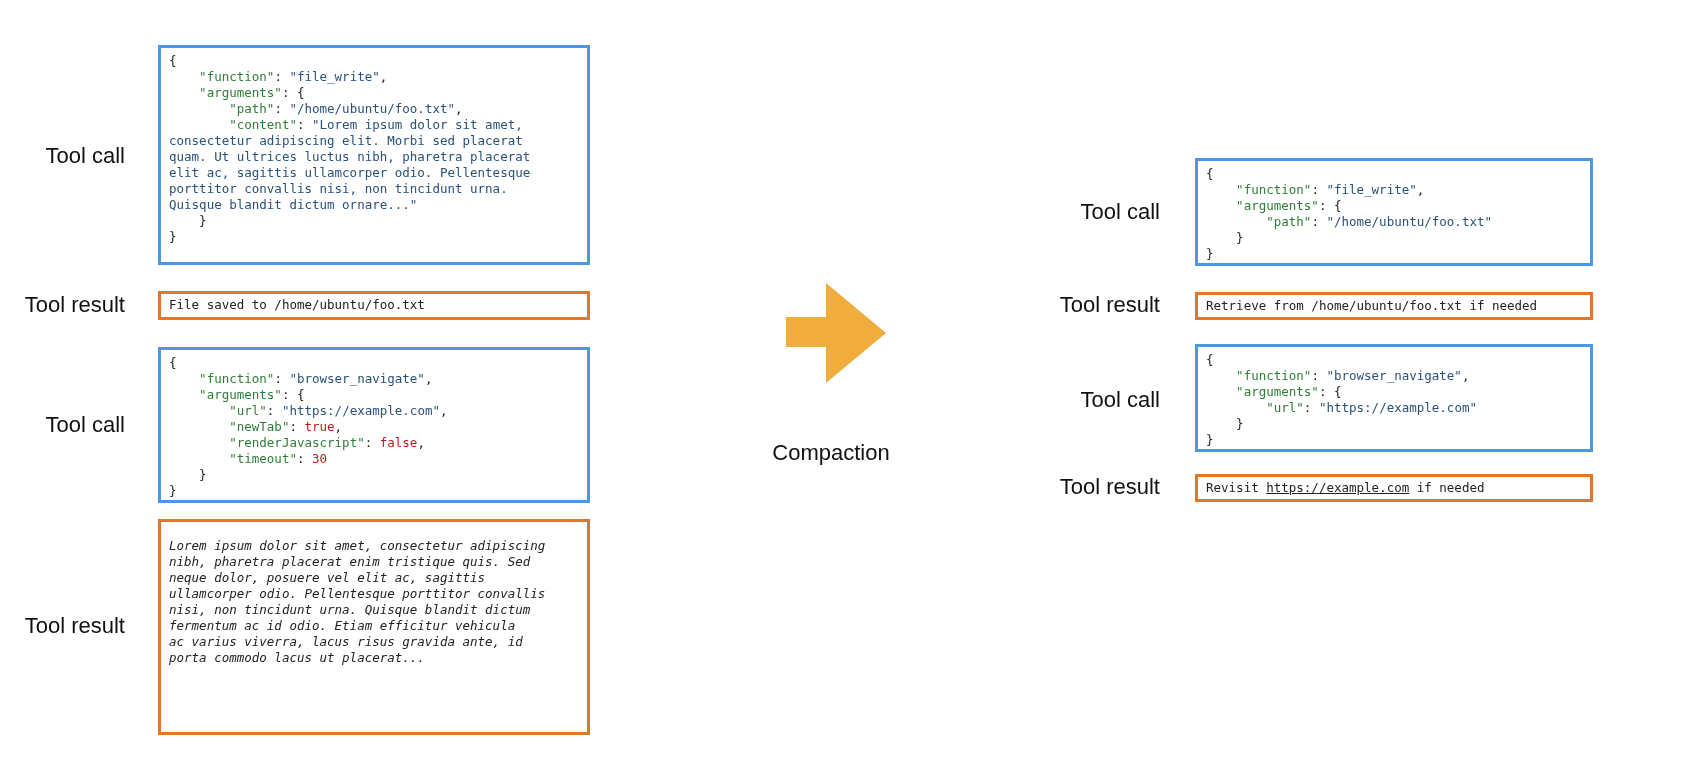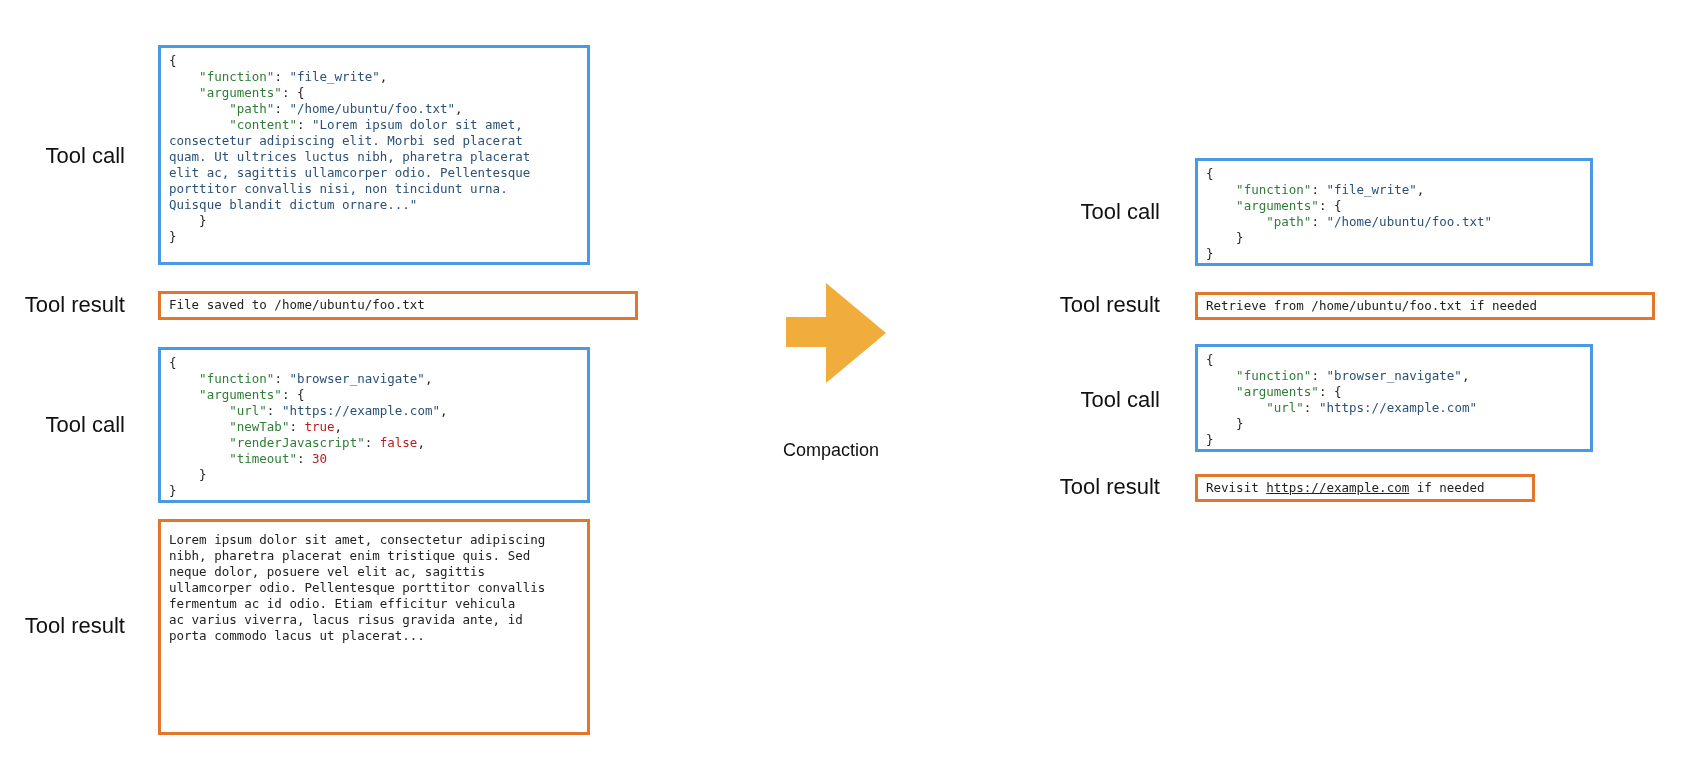--- a/index.html
+++ b/index.html
@@ -27,21 +27,21 @@
   .code-line { white-space:pre; }
 
   .tok-p { color:#222222; }
   .tok-k { color:#2f7d36; }
   .tok-s { color:#2b5177; }
   .tok-l { color:#b91c1c; }
   .tok-u { color:#222222; text-decoration:underline; }
 
   .compaction-label {
     position:absolute; left:751px; top:440px; width:160px;
-    text-align:center; font-size:18px; color:#111111;
+    text-align:center; font-size:22px; color:#111111;
   }
   .arrow-svg { position:absolute; left:786px; top:283px; }
 </style>
 </head>
 <body>
 
 <div class="stage">
 
   <div class="side-label" style="left:-5px; top:143px;">Tool call</div>
   <div class="side-label" style="left:-5px; top:292px;">Tool result</div>
@@ -56,41 +56,42 @@
       <div class="code-line"><span class="tok-p">        </span><span class="tok-k">"content"</span><span class="tok-p">: </span><span class="tok-s">"Lorem ipsum dolor sit amet,</span></div>
       <div class="code-line"><span class="tok-s">consectetur adipiscing elit. Morbi sed placerat</span></div>
       <div class="code-line"><span class="tok-s">quam. Ut ultrices luctus nibh, pharetra placerat</span></div>
       <div class="code-line"><span class="tok-s">elit ac, sagittis ullamcorper odio. Pellentesque</span></div>
       <div class="code-line"><span class="tok-s">porttitor convallis nisi, non tincidunt urna.</span></div>
       <div class="code-line"><span class="tok-s">Quisque blandit dictum ornare..."</span></div>
       <div class="code-line"><span class="tok-p">    }</span></div>
       <div class="code-line"><span class="tok-p">}</span></div>
     </div>
 
-  <div class="codebox result single" style="left:158px; top:291px; width:480px; height:29px;">
+  <div class="codebox result single" style="left:158px; top:291px; width:432px; height:29px;">
       <div class="code-line"><span class="tok-p">File saved to /home/ubuntu/foo.txt</span></div>
     </div>
 
   <div class="codebox" style="left:158px; top:347px; width:432px; height:156px;">
       <div class="code-line"><span class="tok-p">{</span></div>
       <div class="code-line"><span class="tok-p">    </span><span class="tok-k">"function"</span><span class="tok-p">: </span><span class="tok-s">"browser_navigate"</span><span class="tok-p">,</span></div>
       <div class="code-line"><span class="tok-p">    </span><span class="tok-k">"arguments"</span><span class="tok-p">: {</span></div>
       <div class="code-line"><span class="tok-p">        </span><span class="tok-k">"url"</span><span class="tok-p">: </span><span class="tok-s">"https://example.com"</span><span class="tok-p">,</span></div>
       <div class="code-line"><span class="tok-p">        </span><span class="tok-k">"newTab"</span><span class="tok-p">: </span><span class="tok-l">true</span><span class="tok-p">,</span></div>
       <div class="code-line"><span class="tok-p">        </span><span class="tok-k">"renderJavascript"</span><span class="tok-p">: </span><span class="tok-l">false</span><span class="tok-p">,</span></div>
       <div class="code-line"><span class="tok-p">        </span><span class="tok-k">"timeout"</span><span class="tok-p">: </span><span class="tok-l">30</span></div>
       <div class="code-line"><span class="tok-p">    }</span></div>
       <div class="code-line"><span class="tok-p">}</span></div>
     </div>
 
-  <div class="codebox result" style="left:158px; top:519px; width:432px; height:216px; padding-top:10px;">
+  <div class="codebox result" style="left:158px; top:519px; width:432px; height:216px; padding-top:16px;font-style:italic;">
       <div class="code-line"><span class="tok-p">Lorem ipsum dolor sit amet, consectetur adipiscing</span></div>
       <div class="code-line"><span class="tok-p">nibh, pharetra placerat enim tristique quis. Sed</span></div>
       <div class="code-line"><span class="tok-p">neque dolor, posuere vel elit ac, sagittis</span></div>
       <div class="code-line"><span class="tok-p">ullamcorper odio. Pellentesque porttitor convallis</span></div>
+      <div class="code-line"><span class="tok-p">nisi, non tincidunt urna. Quisque blandit dictum</span></div>
       <div class="code-line"><span class="tok-p">fermentum ac id odio. Etiam efficitur vehicula</span></div>
       <div class="code-line"><span class="tok-p">ac varius viverra, lacus risus gravida ante, id</span></div>
       <div class="code-line"><span class="tok-p">porta commodo lacus ut placerat...</span></div>
     </div>
 
   <svg class="arrow-svg" width="101" height="101" viewBox="0 0 101 101">
     <polygon points="0,34 40,34 40,0 100,50 40,100 40,64 0,64" fill="#f0ad3c"></polygon>
   </svg>
   <div class="compaction-label">Compaction</div>
 
@@ -101,30 +102,30 @@
 
   <div class="codebox" style="left:1195px; top:158px; width:398px; height:108px;">
       <div class="code-line"><span class="tok-p">{</span></div>
       <div class="code-line"><span class="tok-p">    </span><span class="tok-k">"function"</span><span class="tok-p">: </span><span class="tok-s">"file_write"</span><span class="tok-p">,</span></div>
       <div class="code-line"><span class="tok-p">    </span><span class="tok-k">"arguments"</span><span class="tok-p">: {</span></div>
       <div class="code-line"><span class="tok-p">        </span><span class="tok-k">"path"</span><span class="tok-p">: </span><span class="tok-s">"/home/ubuntu/foo.txt"</span></div>
       <div class="code-line"><span class="tok-p">    }</span></div>
       <div class="code-line"><span class="tok-p">}</span></div>
     </div>
 
-  <div class="codebox result single" style="left:1195px; top:292px; width:460px; height:28px;">
+  <div class="codebox result single" style="left:1195px; top:292px; width:398px; height:28px;">
       <div class="code-line"><span class="tok-p">Retrieve from /home/ubuntu/foo.txt if needed</span></div>
     </div>
 
   <div class="codebox" style="left:1195px; top:344px; width:398px; height:108px;">
       <div class="code-line"><span class="tok-p">{</span></div>
       <div class="code-line"><span class="tok-p">    </span><span class="tok-k">"function"</span><span class="tok-p">: </span><span class="tok-s">"browser_navigate"</span><span class="tok-p">,</span></div>
       <div class="code-line"><span class="tok-p">    </span><span class="tok-k">"arguments"</span><span class="tok-p">: {</span></div>
       <div class="code-line"><span class="tok-p">        </span><span class="tok-k">"url"</span><span class="tok-p">: </span><span class="tok-s">"https://example.com"</span></div>
       <div class="code-line"><span class="tok-p">    }</span></div>
       <div class="code-line"><span class="tok-p">}</span></div>
     </div>
 
-  <div class="codebox result single" style="left:1195px; top:474px; width:340px; height:28px;">
+  <div class="codebox result single" style="left:1195px; top:474px; width:398px; height:28px;">
       <div class="code-line"><span class="tok-p">Revisit </span><span class="tok-u">https://example.com</span><span class="tok-p"> if needed</span></div>
     </div>
 
 </div>
 
 </body></html>

